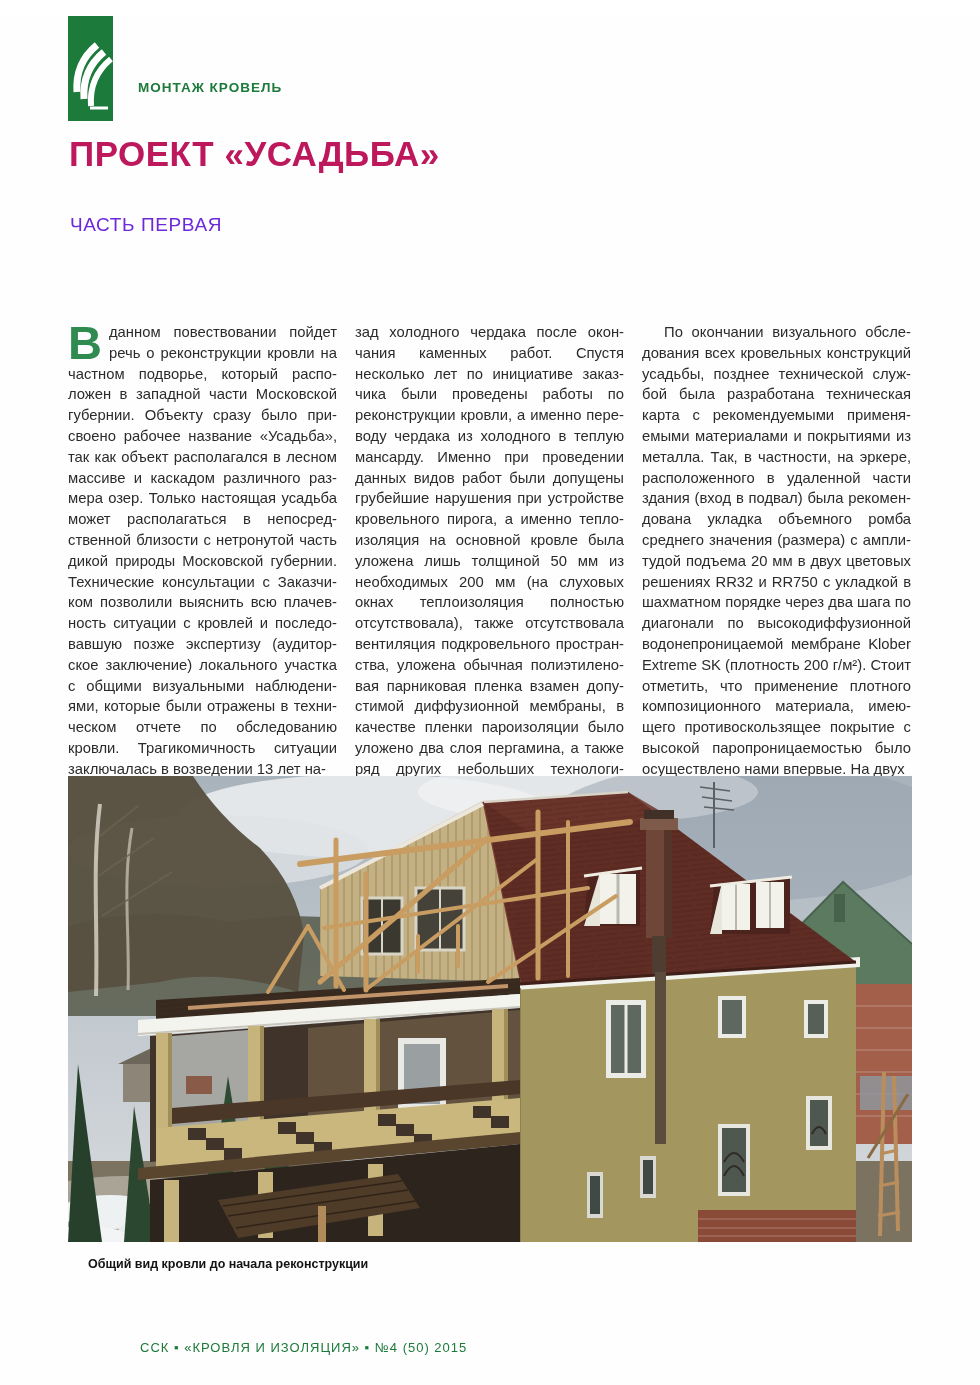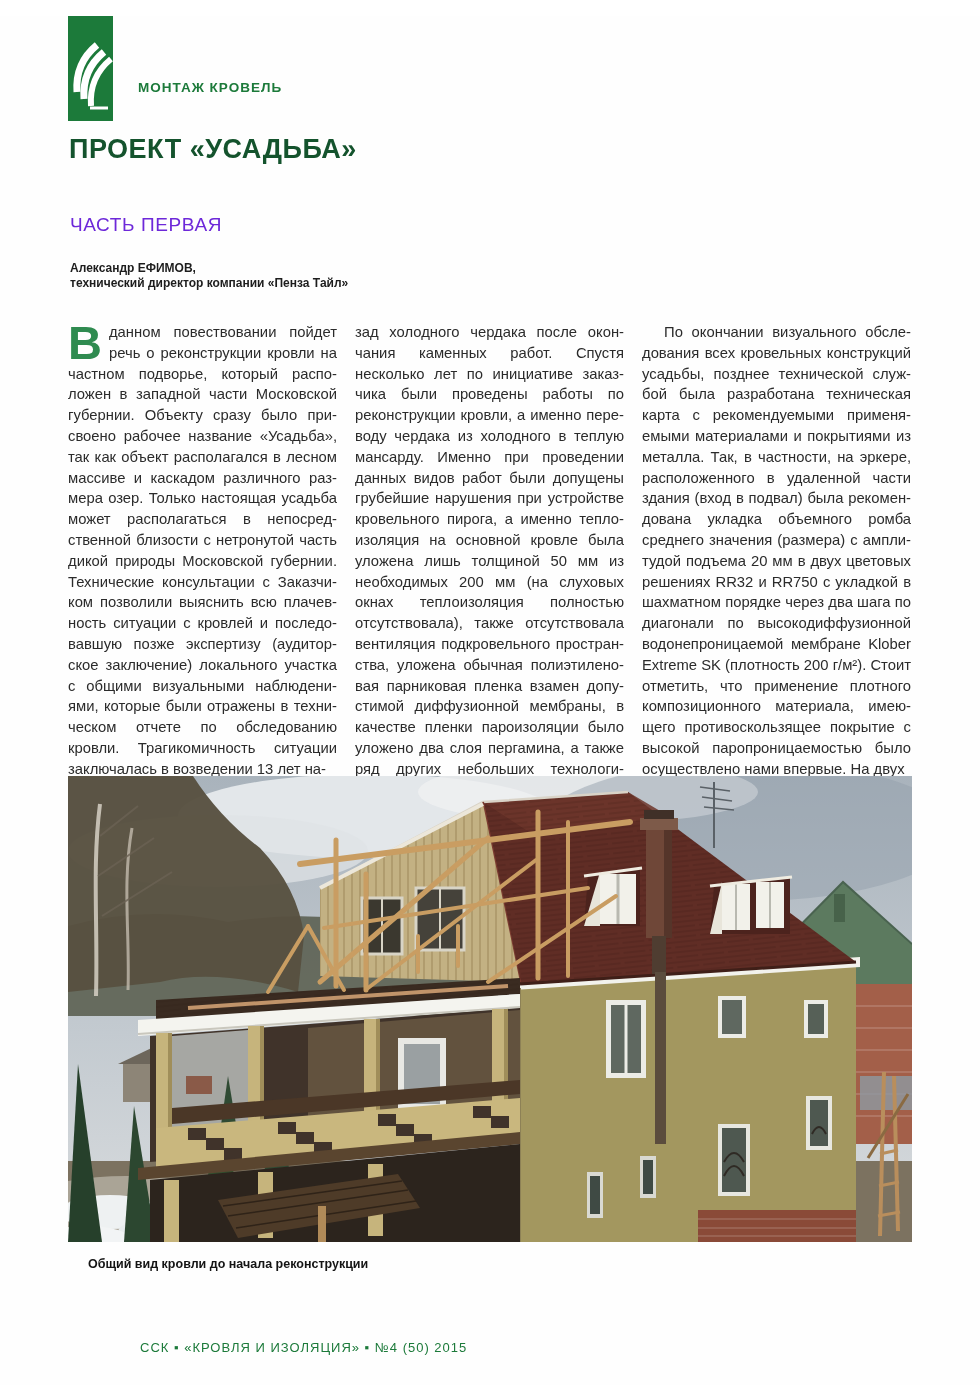--- a/index.html
+++ b/index.html
@@ -8,22 +8,22 @@
     background:#fefefe;overflow:hidden;
     font-family:"Liberation Sans",sans-serif;color:#282828;
   }
   
   .brand-tab{position:absolute;left:68px;top:0;width:45px;height:105px;background:#1c7a3a;}
   .section-label{
     position:absolute;left:138px;top:64px;font-size:13.5px;font-weight:bold;
     color:#1c7a3a;letter-spacing:1px;
   }
   .article-title{
-    position:absolute;left:69px;top:118px;font-size:27px;font-weight:bold;
-    color:#14532d;letter-spacing:.5px;white-space:nowrap;
+    position:absolute;left:69px;top:118px;font-size:35px;font-weight:bold;
+    color:#be185d;letter-spacing:.5px;white-space:nowrap;
   }
   .article-subtitle{
     position:absolute;left:70px;top:198px;font-size:19px;color:#6d28d9;letter-spacing:.6px;
   }
   .author{position:absolute;left:70px;top:245px;font-size:12px;font-weight:bold;color:#1d1d1d;line-height:15px;}
   
   .columns{
     position:absolute;left:68px;top:306px;width:844px;height:452px;
     display:flex;gap:18px;
   }
@@ -62,24 +62,20 @@
       <path d="M9 76 Q7 47 29 29" stroke="#ffffff" stroke-width="7" fill="none"></path>
       <path d="M16 83 Q14 54 36 36" stroke="#ffffff" stroke-width="7" fill="none"></path>
       <path d="M23 90 Q21 61 43 43" stroke="#ffffff" stroke-width="6" fill="none"></path>
       <path d="M22 92 L40 92" stroke="#ffffff" stroke-width="3" fill="none"></path>
     </svg>
   </div>
   <div class="section-label">МОНТАЖ КРОВЕЛЬ</div>
 
   <h1 class="article-title" style="margin:0">ПРОЕКТ «УСАДЬБА»</h1>
   <div class="article-subtitle">ЧАСТЬ ПЕРВАЯ</div>
-  <div class="author">
-    <div>Александр ЕФИМОВ,</div>
-    <div>технический директор компании «Пенза Тайл»</div>
-  </div>
 
   <div class="columns">
     <div class="col">
       <span class="dropcap">В</span><span>данном повествовании пойдет речь о ре­конструк­ции кров­ли на част­ном под­ворье, кото­рый рас­по­ложен в запад­ной части Москов­ской губер­нии. Объек­ту сразу было при­свое­но рабо­чее назва­ние «Усадь­ба», так как объект рас­пола­гал­ся в лес­ном мас­сиве и кас­кадом раз­лич­ного раз­мера озер. Толь­ко насто­ящая усадь­ба может рас­пола­гать­ся в непо­сред­ствен­ной бли­зости с нетро­нутой часть дикой при­роды Москов­ской губер­нии. Техни­ческие кон­суль­тации с Заказ­чи­ком позво­лили выяс­нить всю пла­чев­ность ситу­ации с кров­лей и после­до­вав­шую позже экс­пер­тизу (ауди­тор­ское заклю­чение) локаль­ного участ­ка с общими визу­аль­ными наблю­дени­ями, которые были отра­жены в тех­ни­ческом отчете по обсле­до­ванию кровли. Траги­ко­мич­ность ситу­ации заклю­чалась в воз­веде­нии 13 лет на-</span>
     </div>
     <div class="col">
       <span>зад холод­ного чердака после окон­чания камен­ных работ. Спустя несколь­ко лет по иници­ативе заказ­чика были про­ведены работы по рекон­струк­ции кровли, а именно пере­воду черда­ка из холод­ного в теплую ман­сарду. Именно при про­веде­нии данных видов работ были допу­щены гру­бей­шие нару­шения при устрой­стве кро­вель­ного пирога, а именно тепло­изо­ляция на основ­ной кровле была уло­жена лишь тол­щиной 50&nbsp;мм из необ­ходи­мых 200&nbsp;мм (на слухо­вых окнах тепло­изо­ляция пол­ностью отсут­ство­вала), также отсут­ство­вала вен­тиля­ция под­кро­вель­ного про­стран­ства, уложена обыч­ная поли­эти­лено­вая пар­нико­вая пленка взамен допу­стимой диф­фузи­онной мем­браны, в каче­стве пленки паро­изо­ляции было уло­жено два слоя пер­гамина, а также ряд других не­боль­ших тех­ноло­ги­ческих нару­шений.</span>
     </div>
     <div class="col indent-first">
       <span>По окон­чании визу­аль­ного обсле­до­вания всех кро­вель­ных кон­струк­ций усадьбы, позд­нее тех­ни­ческой служ­бой была раз­рабо­тана тех­ни­ческая карта с реко­мен­дуе­мыми при­меня­емыми мате­риа­лами и покры­тиями из металла. Так, в част­ности, на эркере, рас­поло­жен­ного в уда­лен­ной части здания (вход в под­вал) была реко­мен­до­вана укладка объем­ного ромба сред­него зна­чения (раз­мера) с ампли­тудой подъ­ема 20&nbsp;мм в двух цве­товых реше­ниях RR32 и RR750 с уклад­кой в шах­мат­ном порядке через два шага по диа­го­нали по высоко­диф­фузи­онной водо­не­про­ница­емой мем­бране Klober Extreme SK (плот­ность 200&nbsp;г/м²). Стоит отме­тить, что при­мене­ние плот­ного ком­пози­цион­ного мате­риала, имею­щего противо­сколь­зящее покры­тие с высо­кой паро­про­ница­емо­стью было осу­ществ­лено нами впервые. На двух</span>

